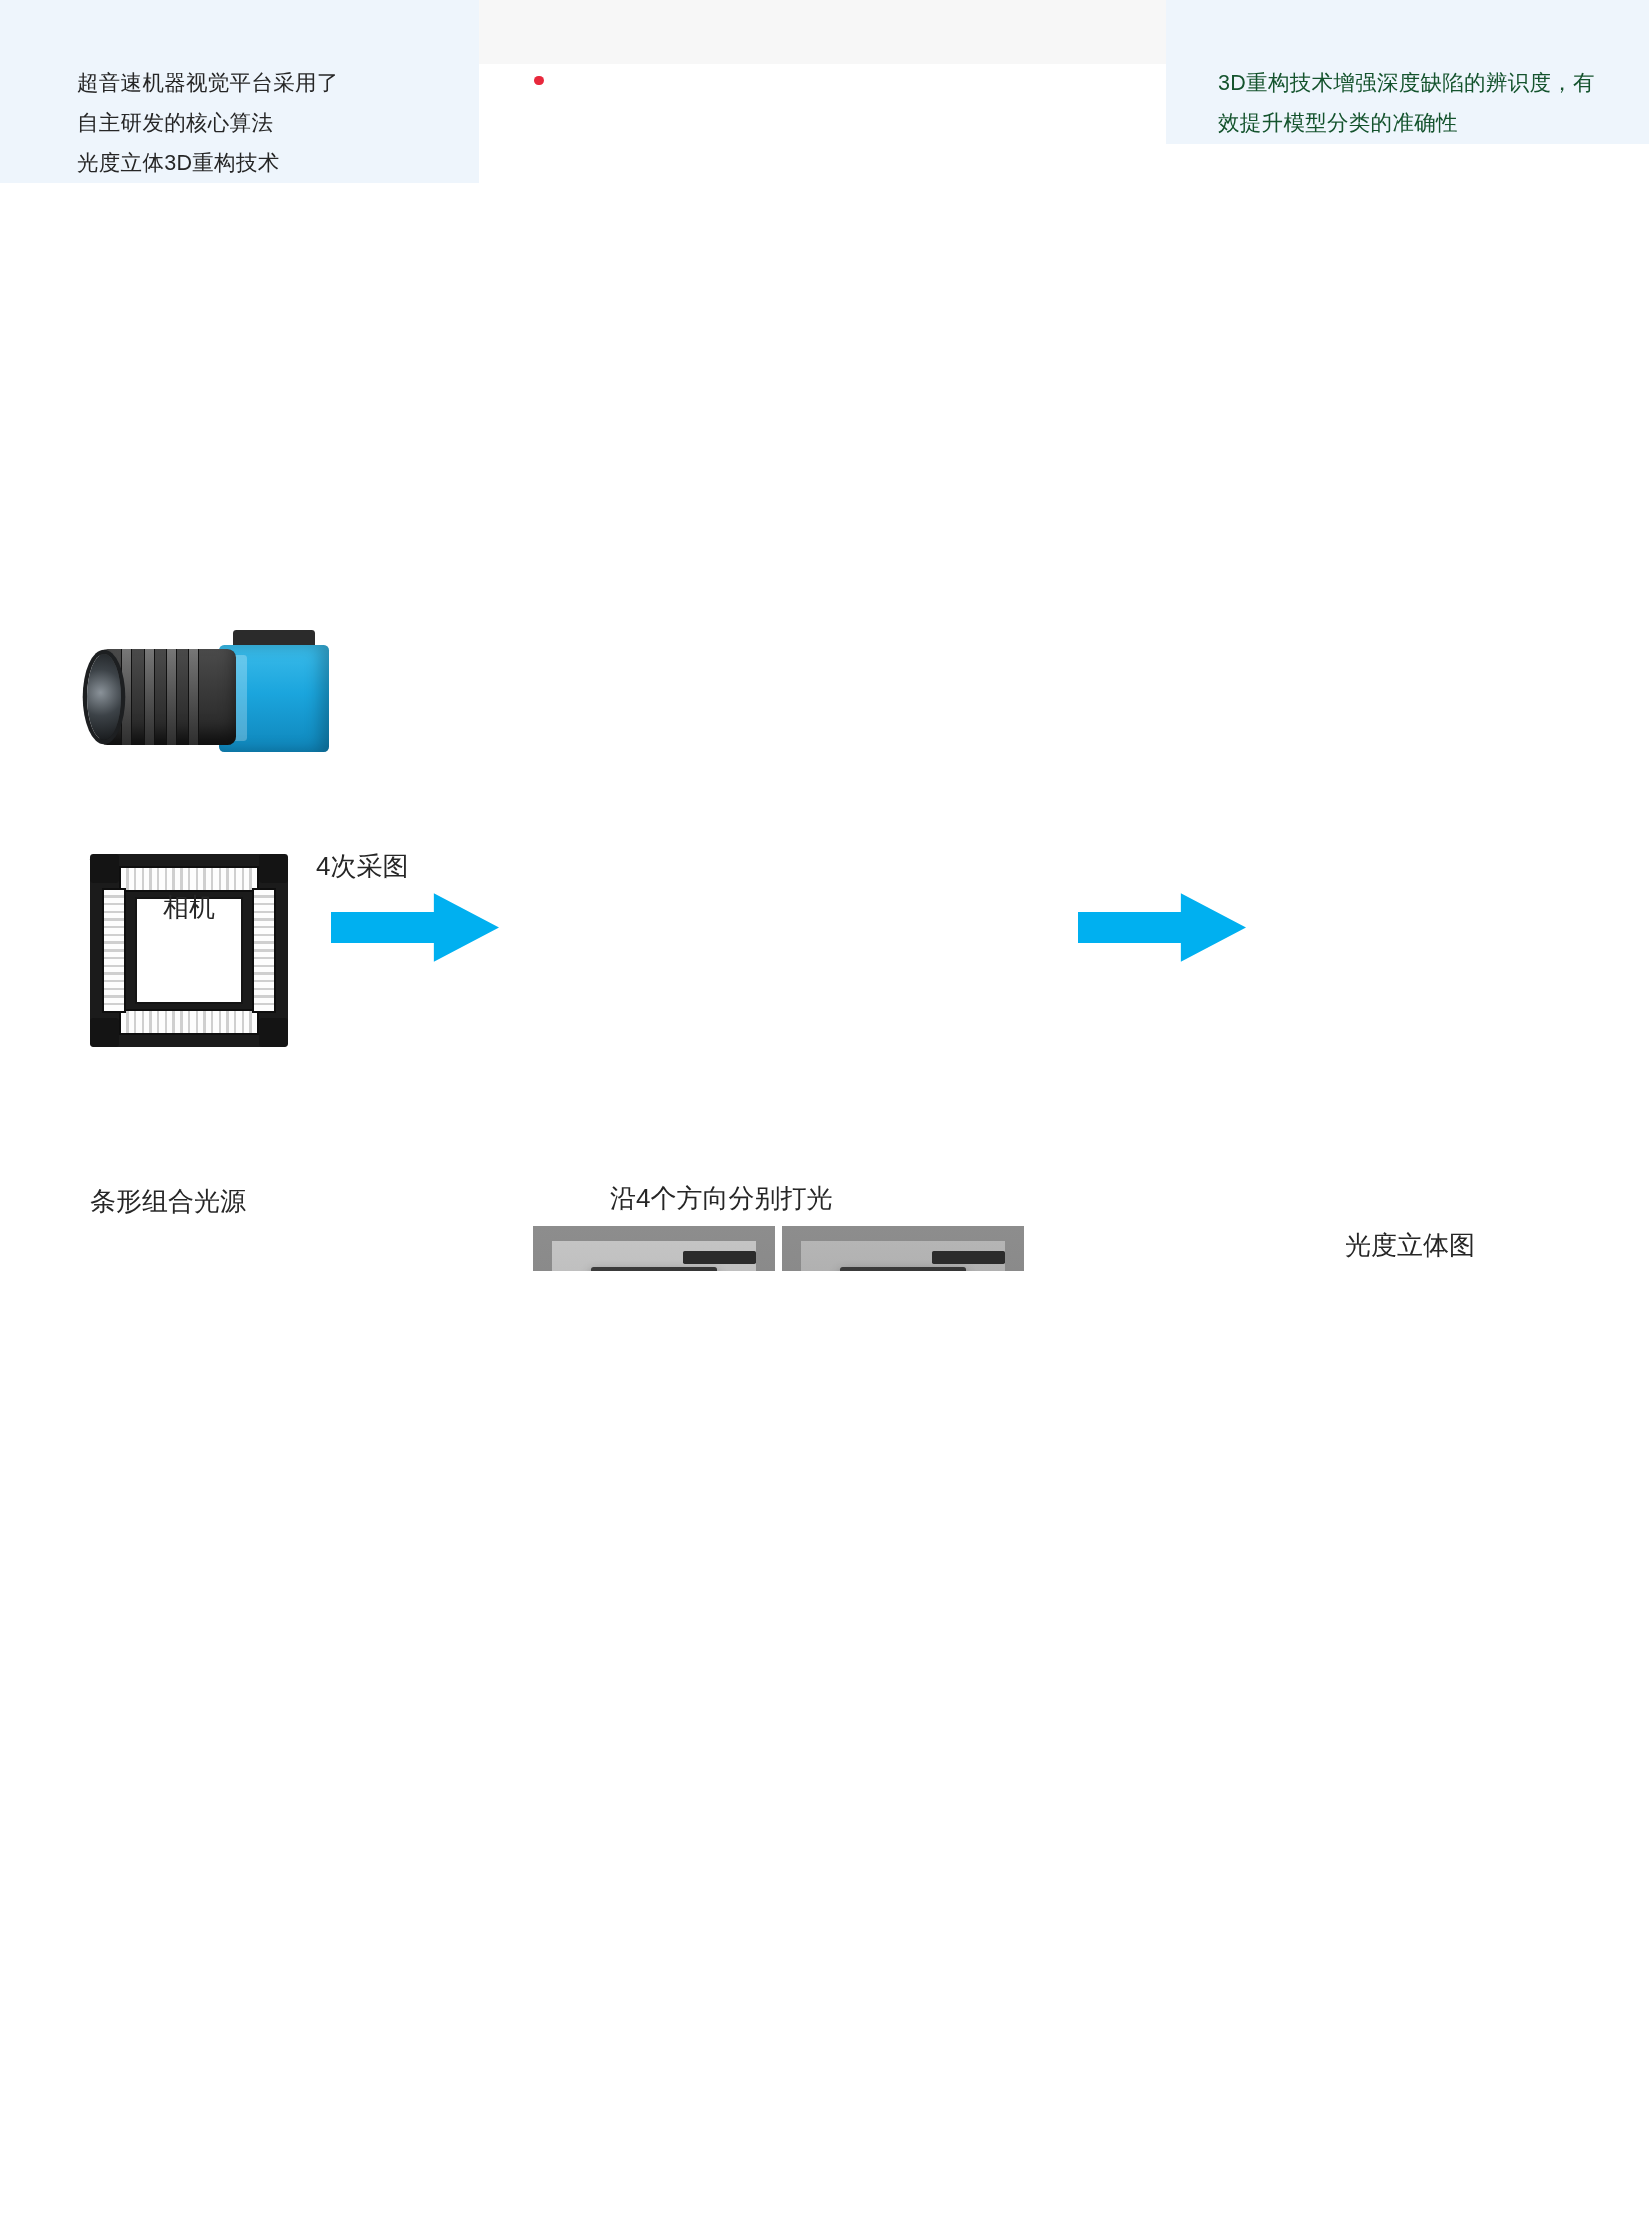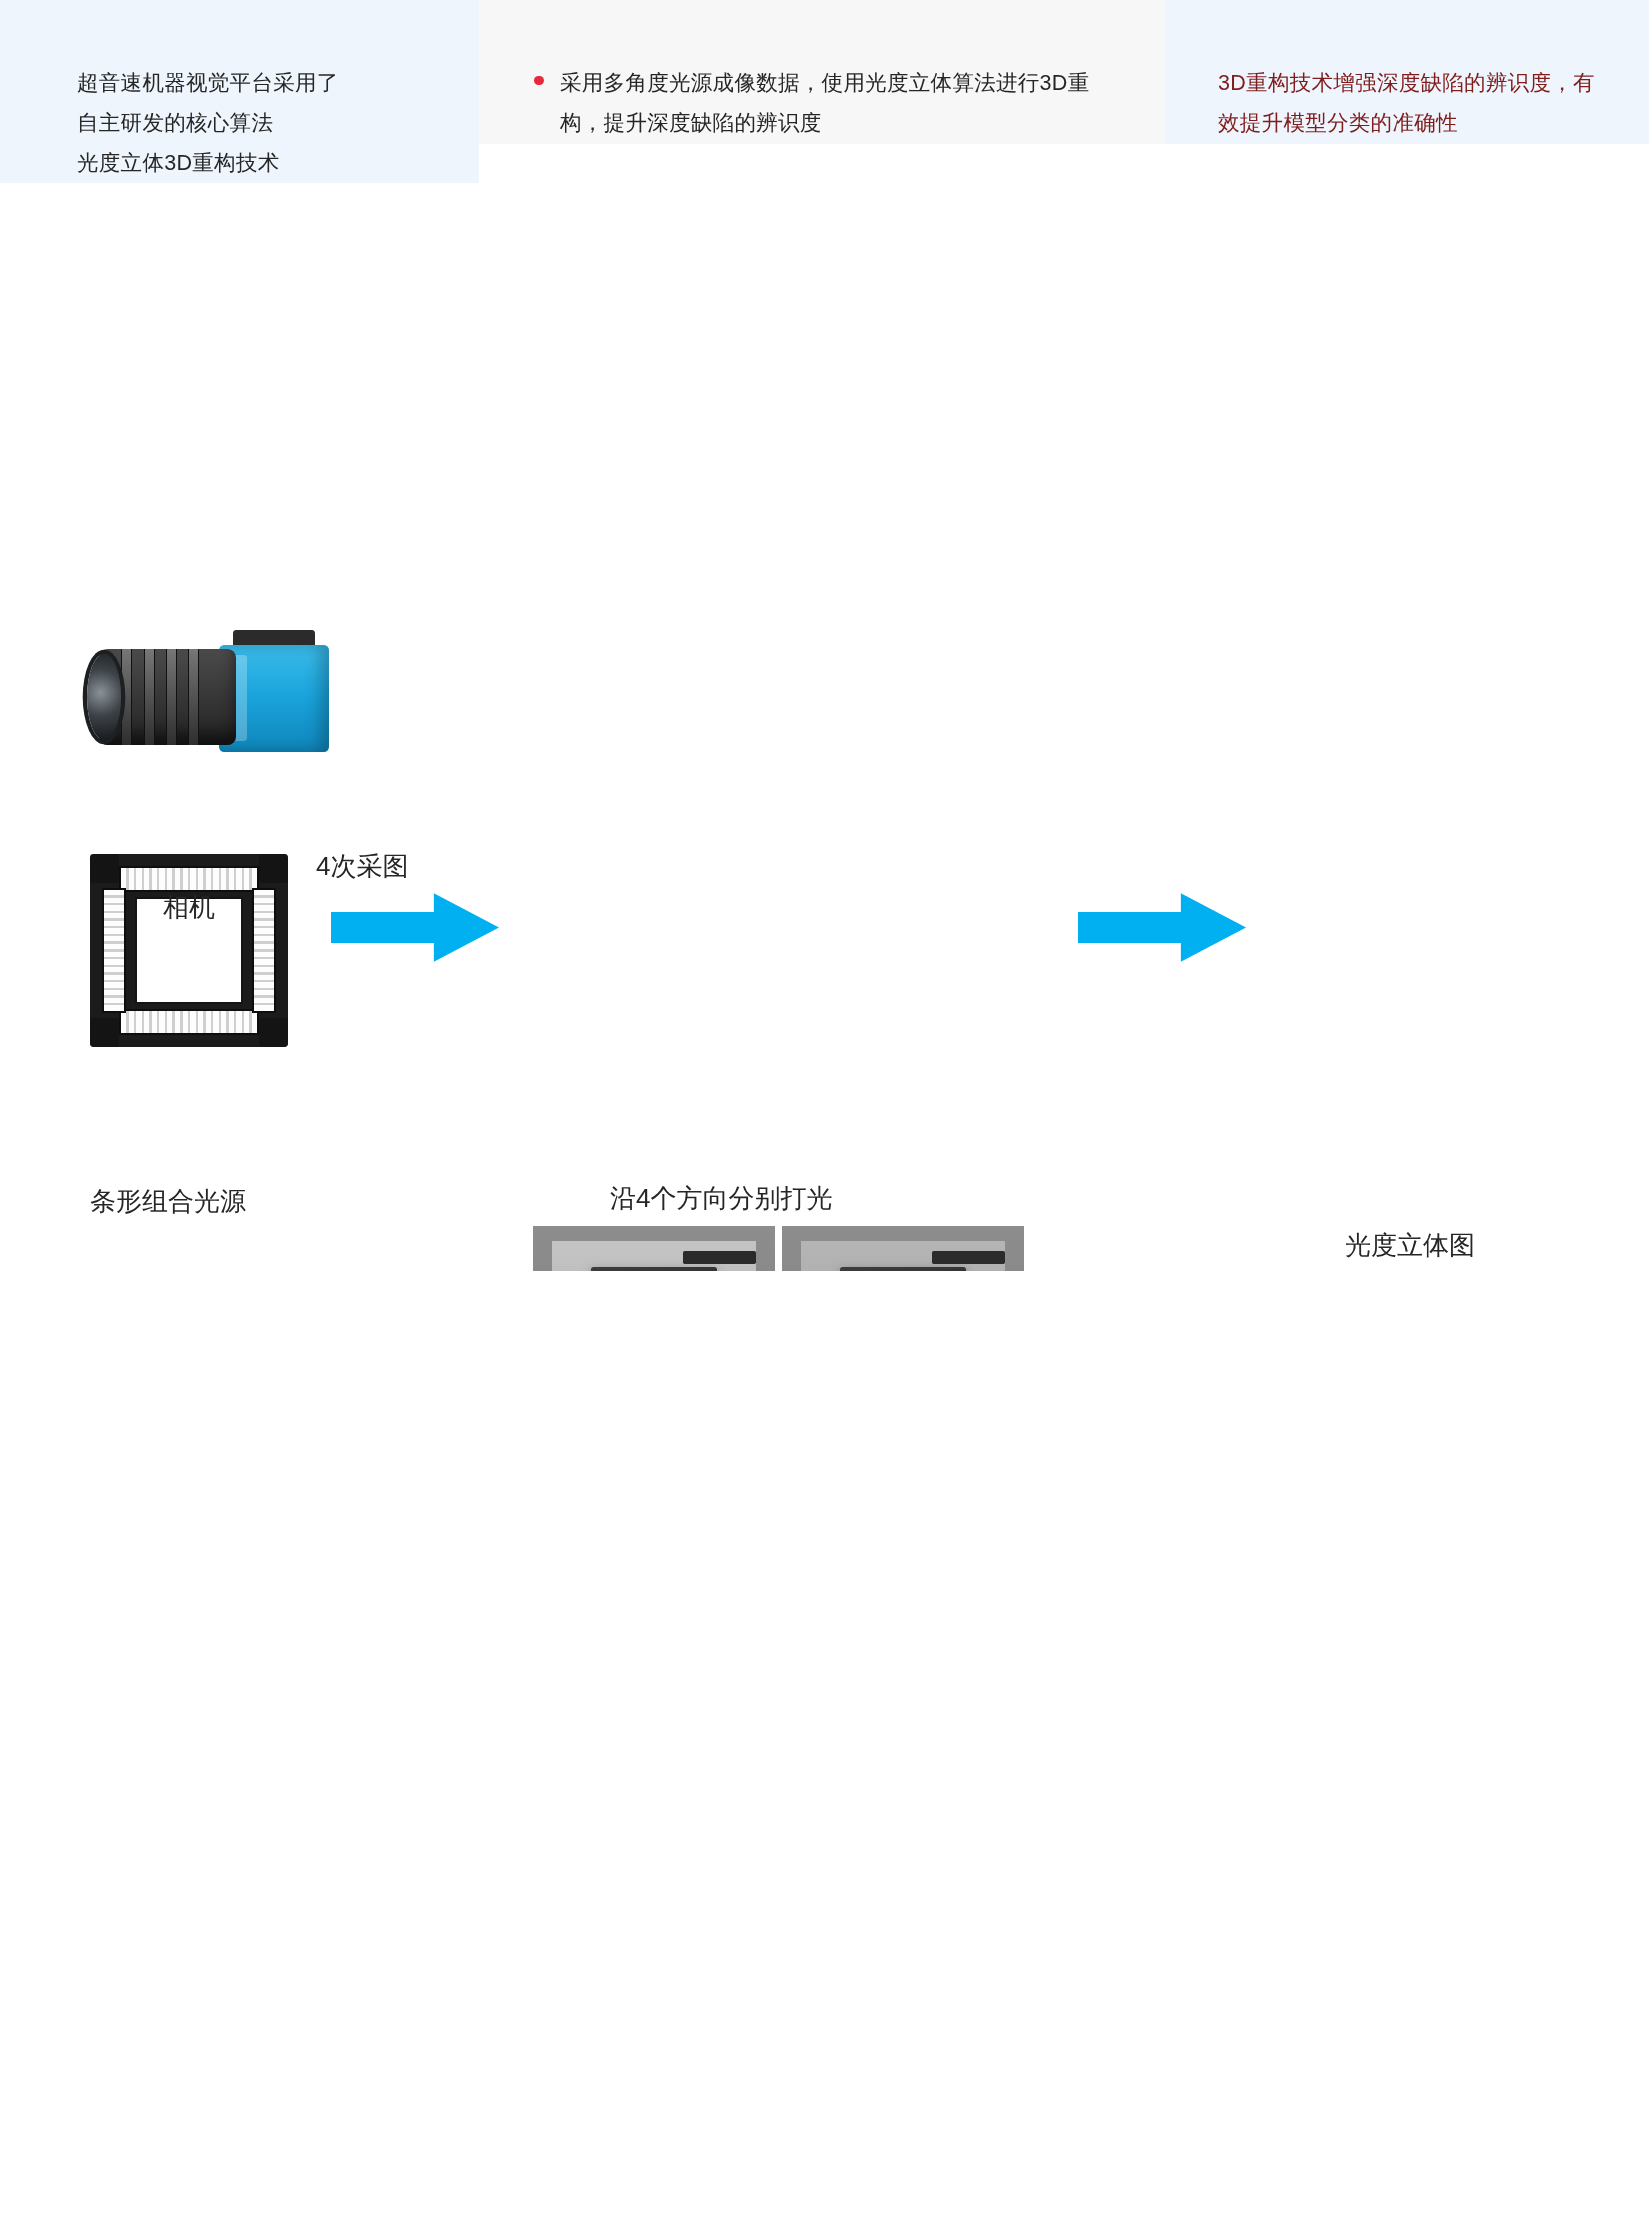--- a/index.html
+++ b/index.html
@@ -47,21 +47,21 @@
     left:3.4px;
     top:12px;
     width:9.4px; height:9.4px;
     border-radius:50%;
     background:#e8283c;
     display:block;
   }
   .rcol-text {
     font-size:21.5px;
     line-height:1.85;
-    color:#7f1d1d;
+    color:#14532d;
     letter-spacing:0.3px;
   }
 
   
   .flow {
     position:relative;
     width:1649px;
     height:700px;
     background:#ffffff;
   }
@@ -202,21 +202,20 @@
     <div class="bcol bcol-1">
       <div class="lead-line">超音速机器视觉平台采用了</div>
       <div class="lead-line">自主研发的核心算法</div>
       <div class="lead-line">光度立体3D重构技术</div>
     </div>
 
     <div class="bcol bcol-2">
       <ul class="bullets">
         <li>
           <span class="dot"></span>
-          <span>采用多角度光源成像数据，使用光度立体算法进行3D重构，提升深度缺陷的辨识度</span>
         </li>
       </ul>
     </div>
 
     <div class="bcol bcol-3">
       <div class="rcol-text">3D重构技术增强深度缺陷的辨识度，有效提升模型分类的准确性</div>
     </div>
   </section>
 
   <section class="flow">

